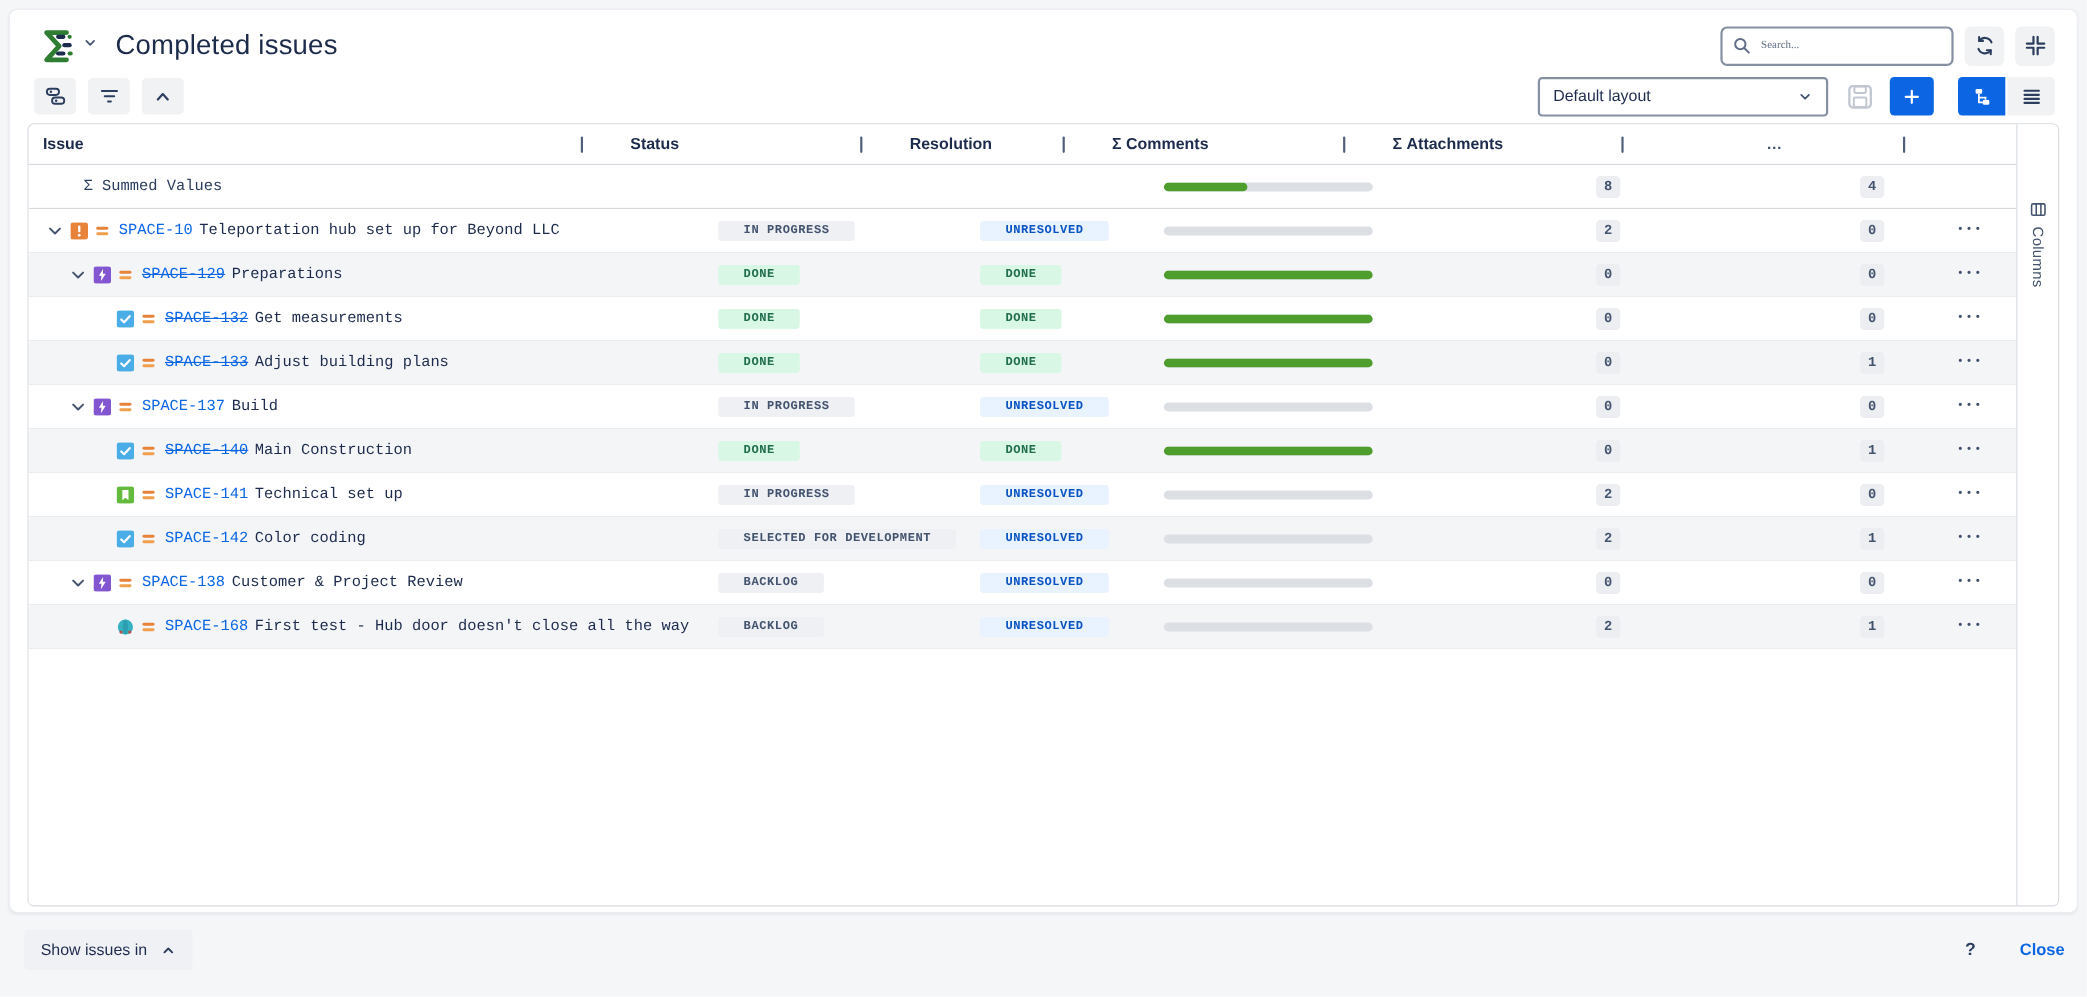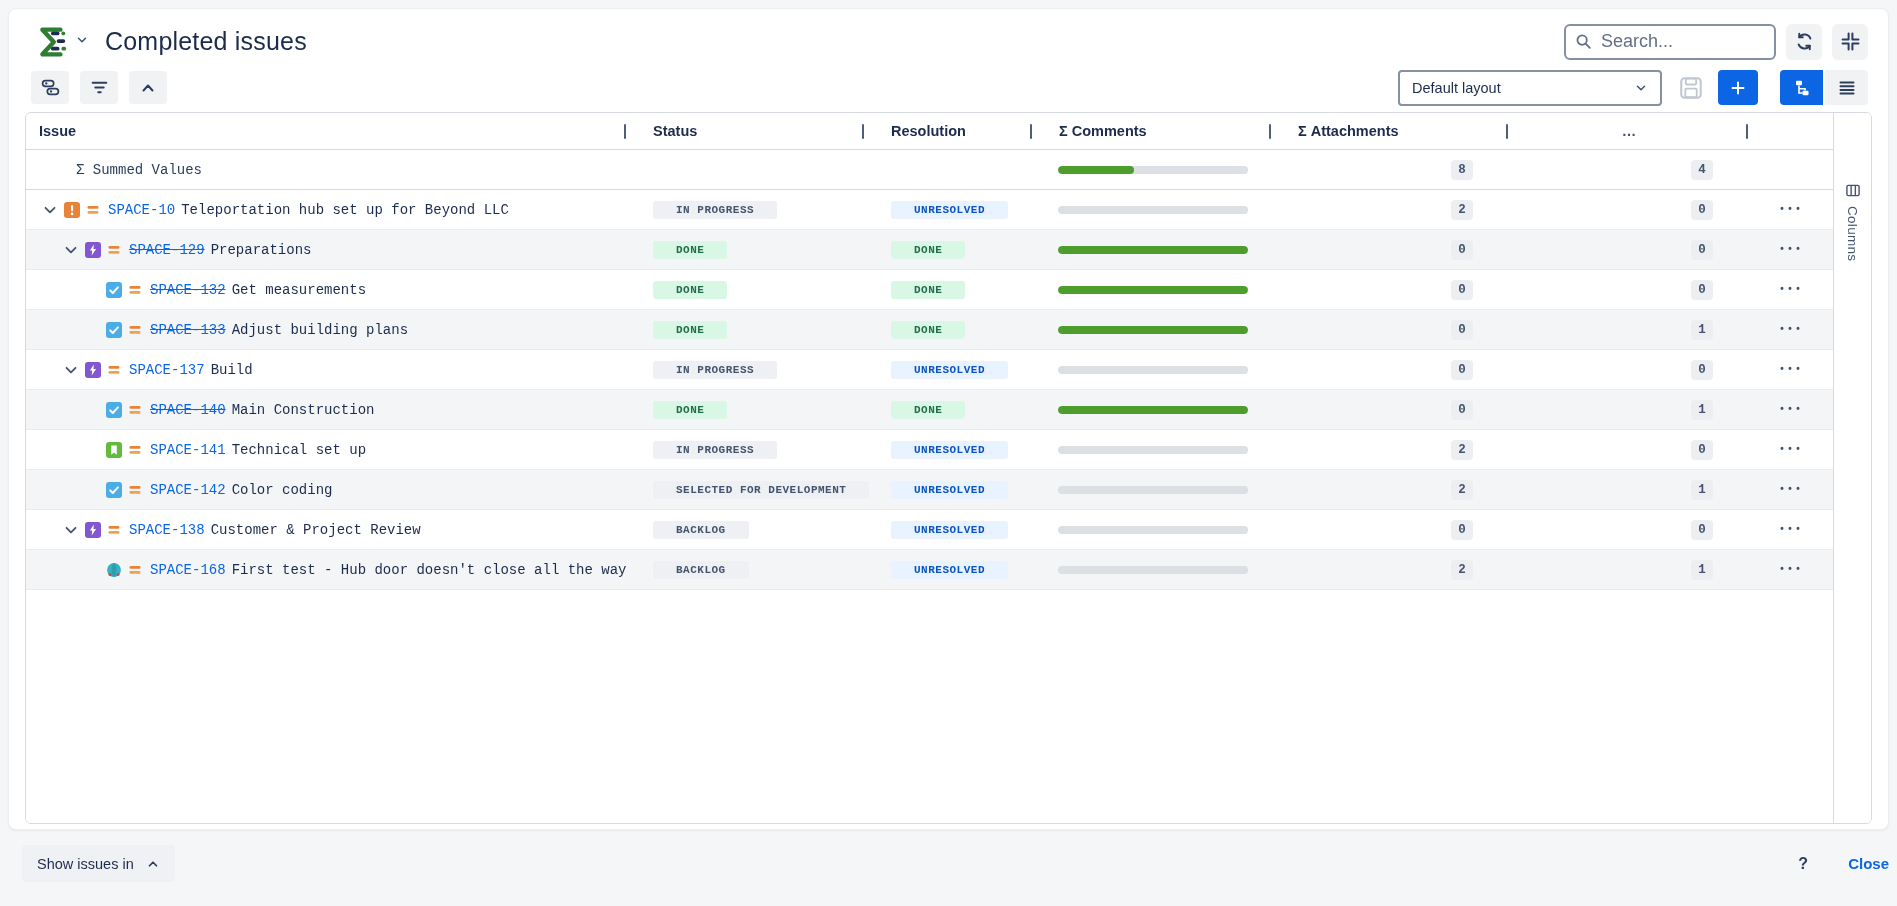--- a/index.html
+++ b/index.html
@@ -13,21 +13,21 @@
     background:#fff; border:1px solid #ECEEF2; border-radius:8px;
     box-shadow:0 1px 2px rgba(9,30,66,.06);
   }
   
   .panel-header { display:flex; align-items:center; padding:13px 20px 6px 22px; height:58px; }
   .logo { display:flex; align-items:center; }
   .picker-chev { margin-left:6px; }
   .page-title { margin-left:16px; font-size:25px; font-weight:500; color:#1C2B4A; letter-spacing:.2px; }
   .hdr-right { margin-left:auto; display:flex; align-items:center; gap:10px; }
   .search-box { display:flex; align-items:center; width:212px; height:36px; border:2px solid #8590A2; border-radius:6px; padding:0 9px; background:#fff; }
-  .search-box input { border:0; outline:0; flex:1; min-width:0; font-size:18px; font-family:Liberation Sans, sans-serif; color:#4d7c0f; margin-left:7px; background:transparent; }
+  .search-box input { border:0; outline:0; flex:1; min-width:0; font-size:10px; font-family:Liberation Serif, serif; color:#4d7c0f; margin-left:7px; background:transparent; }
   .search-box input::placeholder { color:#626F86; }
   .icon-btn { width:36px; height:36px; border-radius:6px; background:#F1F2F4; display:flex; align-items:center; justify-content:center; cursor:pointer; }
   
   .toolbar { display:flex; align-items:center; padding:6px 20px 10px 22px; height:45px; }
   .tb-left { display:flex; gap:11px; }
   .tb-btn { width:38px; height:33px; border-radius:4px; background:#F1F2F4; display:flex; align-items:center; justify-content:center; cursor:pointer; }
   .tb-right { margin-left:auto; display:flex; align-items:center; }
   .select { width:264px; height:36px; border:2px solid #8590A2; border-radius:4px; display:flex; align-items:center; padding:0 12px; font-size:14.5px; color:#1D2B4D; cursor:pointer; background:#fff; }
   .select .sel-label { flex:1; }
   .save-ico { margin:0 14px 0 16px; display:flex; }
@@ -37,21 +37,21 @@
   .seg .active { background:#0C66E4; border-radius:4px 0 0 4px; }
   .seg .inactive { background:#F1F2F4; border-radius:0 4px 4px 0; }
   
   .table-wrap { margin:0 16px; height:712px; border:1px solid #D6DAE0; border-radius:6px; display:flex; flex-direction:column; overflow:hidden; background:#fff; }
   .main-area { flex:1; display:flex; min-height:0; }
   .grid-col { flex:1; min-width:0; display:flex; flex-direction:column; }
   .side-strip { width:38px; border-left:1px solid #D6DAE0; position:relative; background:#fff; }
   .columns-tab { position:absolute; top:70px; left:50%; transform:translateX(-50%); display:flex; flex-direction:column; align-items:center; gap:8px; color:#44546F; cursor:pointer; }
   .columns-tab .vtext { writing-mode:vertical-rl; font-size:13.5px; letter-spacing:.3px; }
   .grid-row { display:grid; grid-template-columns:minmax(0,1fr) 238px 168px 239px 237px 240px 84px; align-items:center; }
-  .thead { height:37px; border-bottom:1px solid #D6DAE0; font-weight:700; font-size:14.5px; color:#1D2B4D; }
+  .thead { height:37px; border-bottom:1px solid #D6DAE0; font-weight:700; font-size:14.5px; color:#1D2B4D;gap:16px; }
   .th { position:relative; height:100%; display:flex; align-items:center; padding-left:26px; cursor:pointer; }
   .th:first-child { padding-left:13px; }
   .th::after { content:""; position:absolute; right:1px; top:11px; width:2px; height:15px; background:#505F79; border-radius:1px; }
   .th.th-more { justify-content:center; padding-left:0; color:#44546F; }
   .row { height:40px; border-bottom:1px solid #EBECF0; font-size:14px; cursor:pointer; background:#fff;font-family:Liberation Mono, monospace; }
   .row.alt { background:#F4F5F7; }
   .row.summed { border-bottom:1px solid #D6DAE0; }
   .summed-label { padding-left:50px; color:#2C3E5D; font-size:14px; }
   .cell { min-width:0; }
   .issue-cell { display:flex; align-items:center; padding-left:12px; white-space:nowrap; overflow:hidden; }
@@ -72,21 +72,21 @@
   .pfill { display:block; height:100%; width:0; background:#4E9E2E; border-radius:4px; }
   .num-cell { display:flex; justify-content:flex-end; padding-right:36px; }
   .count { display:inline-block; min-width:22px; text-align:center; font-size:12.5px; font-weight:700; color:#44546F; background:#ECEEF2; border-radius:4px; padding:3px 5px; }
   .dots-cell { display:flex; justify-content:center; }
   .dots { color:#3E4F6B; font-size:10px; font-weight:700; letter-spacing:2px; cursor:pointer; }
   .dots::before { content:"•••"; }
   .filler { flex:1; background:#fff; }
   .tfoot { height:36px; border-top:1px solid #D6DAE0; display:flex; align-items:center; padding-left:27px; font-size:14px; color:#44546F; background:#fff; }
   .tfoot b { color:#1D2B4D; margin-left:5px; }
   
-  .bottom-bar { position:absolute; left:22px; right:8px; top:845px; display:flex; align-items:center; }
+  .bottom-bar { position:absolute; left:22px; right:20px; top:845px; display:flex; align-items:center; }
   .show-btn { background:#F0F1F4; border-radius:4px; height:37px; padding:0 15px; display:flex; align-items:center; gap:12px; font-size:14.5px; color:#1D2B4D; cursor:pointer; }
   .bottom-right { margin-left:auto; display:flex; align-items:center; gap:40px; }
   .help { font-size:16px; font-weight:700; color:#2C3E5D; cursor:pointer; }
   .close-link { color:#0C66E4; font-size:15px; font-weight:600; text-decoration:none; cursor:pointer; }
 </style>
 </head>
 <body>
 
 <div class="panel">
 

